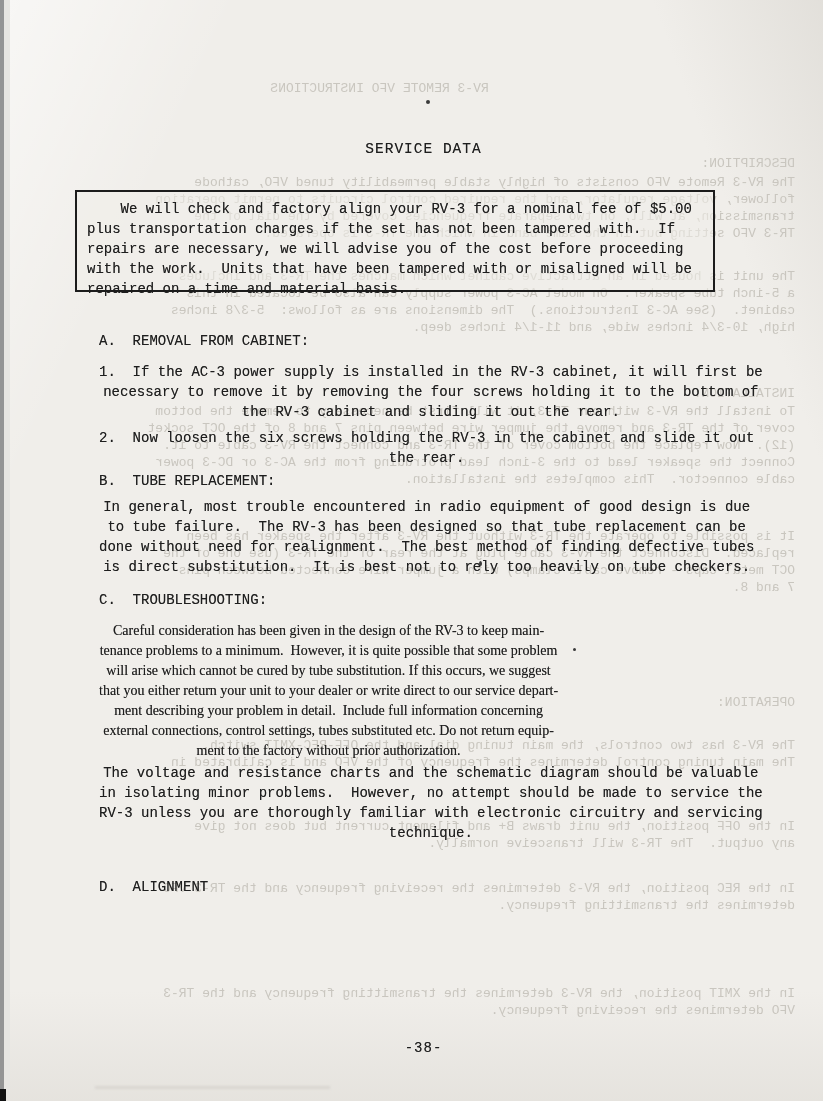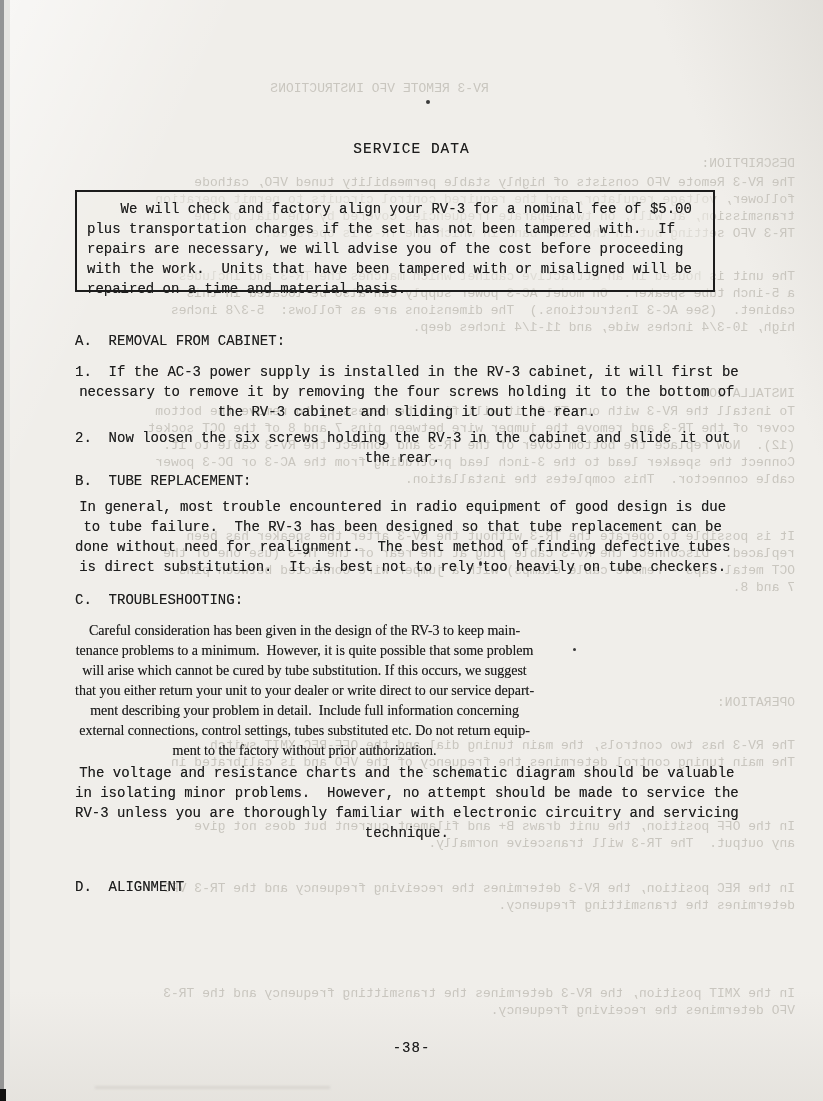--- a/index.html
+++ b/index.html
@@ -30,21 +30,21 @@
     color:#c9c6bf;
     font-size:13px;line-height:17px;
     white-space:pre;text-align:left;
     filter:blur(0.4px);
     pointer-events:none;
   }
   .bleed.center{left:0;right:0;text-align:center;transform:scaleX(-1) translateX(32px);}
 
   
   .tw{position:absolute;white-space:pre;font-size:14px;line-height:20px;
-      text-shadow:0 0 0.5px rgba(20,20,20,0.55);}
+      text-shadow:0 0 0.5px rgba(20,20,20,0.55);padding-left:24px;}
   .title{left:0;right:0;text-align:center;letter-spacing:1px;font-size:14.5px;}
   .notice{
     position:absolute;left:75px;top:190px;width:640px;height:102px;
     border:2px solid #1c1c1c;box-sizing:border-box;
     background:rgba(240,238,234,0.55);
   }
   .notice .tw{position:static;display:block;padding:7px 22px 0 10px;}
   .body-text{left:75px;text-align:center;}
   .pagenum{left:0;right:0;text-align:center;letter-spacing:1px;}
 </style>

